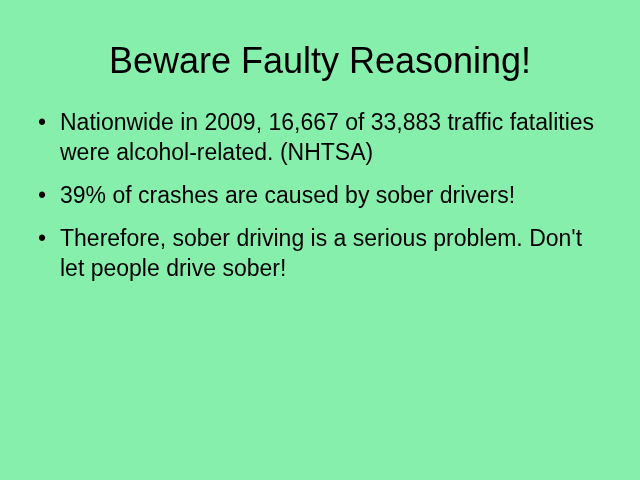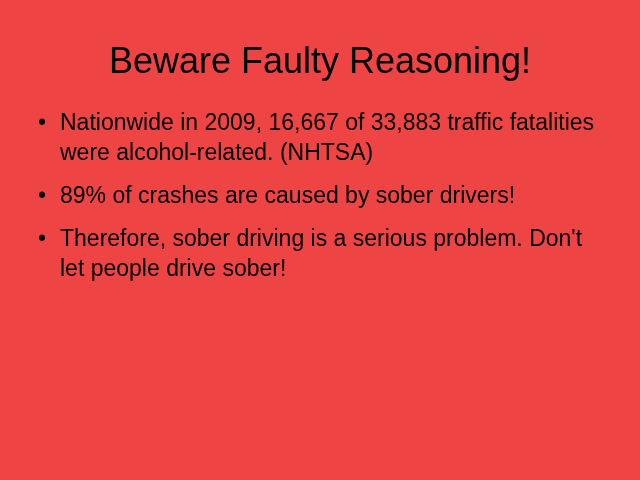--- a/index.html
+++ b/index.html
@@ -12,21 +12,21 @@
     background: #ffffff;
     font-family: "Liberation Sans", sans-serif;
     color: #000000;
     overflow: hidden;
   }
 
   .slide {
     position: relative;
     width: 640px;
     height: 480px;
-    background: #ef4444;
+    background: #86efac;
     box-sizing: border-box;
     text-decoration: underline;
   }
 
   .slide-title {
     position: absolute;
     top: 40px;
     left: 0;
     width: 640px;
     text-align: center;
@@ -84,21 +84,21 @@
 
   <ul class="bullet-list">
 
     <li class="bullet-item">
       <span class="bullet-marker">•</span>
       <span class="bullet-text">Nationwide in 2009, 16,667 of 33,883 traffic fatalities were alcohol-related. (NHTSA)</span>
     </li>
 
     <li class="bullet-item">
       <span class="bullet-marker">•</span>
-      <span class="bullet-text">89% of crashes are caused by sober drivers!</span>
+      <span class="bullet-text">39% of crashes are caused by sober drivers!</span>
     </li>
 
     <li class="bullet-item">
       <span class="bullet-marker">•</span>
       <span class="bullet-text">Therefore, sober driving is a serious problem. Don't let people drive sober!</span>
     </li>
 
   </ul>
 
 </div>

